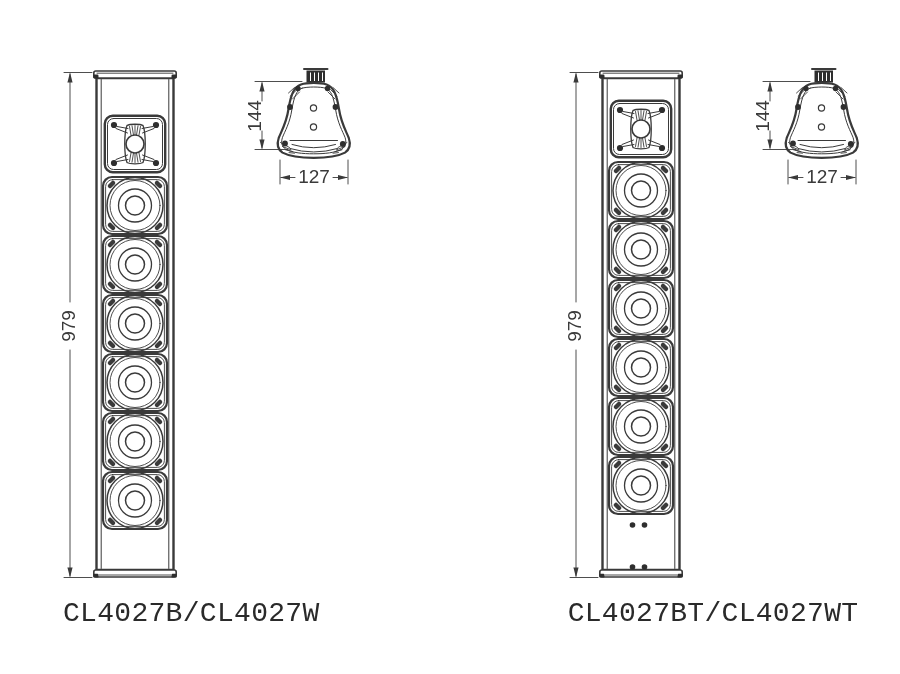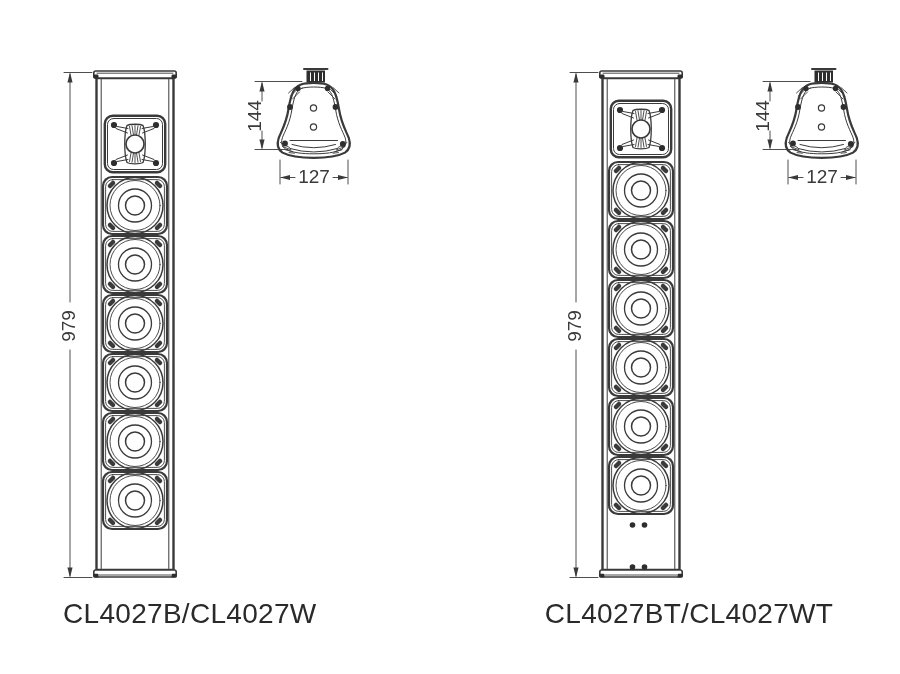--- a/index.html
+++ b/index.html
@@ -7,23 +7,23 @@
           font-family:"Liberation Sans",sans-serif;}
   #drawing{position:absolute;left:0;top:0;}
   .ln{stroke:#3a3a3a;fill:none;stroke-linecap:round;stroke-linejoin:round;}
   .s24{stroke-width:2.4;} .s22{stroke-width:2.2;} .s20{stroke-width:2;}
   .s16{stroke-width:1.6;} .s13{stroke-width:1.3;} .s10{stroke-width:1;} .s09{stroke-width:0.9;}
   .fw{fill:#ffffff;}
   .fd{fill:#2e2e2e;stroke:none;}
   .arrow{fill:#3a3a3a;stroke:none;}
   .dimtxt{font-family:"Liberation Sans",sans-serif;font-size:19px;fill:#3a3a3a;}
   .model-label{position:absolute;top:598px;font-size:28px;color:#2a2a2a;
-               text-align:center;white-space:nowrap;letter-spacing:0.3px;}
+               text-align:center;white-space:nowrap;letter-spacing:0.3px;font-family:Liberation Mono, monospace;}
   #label-left{left:63px;width:244px;}
-  #label-right{left:540px;width:298px;}
+  #label-right{left:564px;width:298px;}
 </style>
 </head>
 <body>
 
 <div id="canvas">
 
 <svg id="drawing" width="900" height="674" viewBox="0 0 900 674">
 
   <defs>
 

